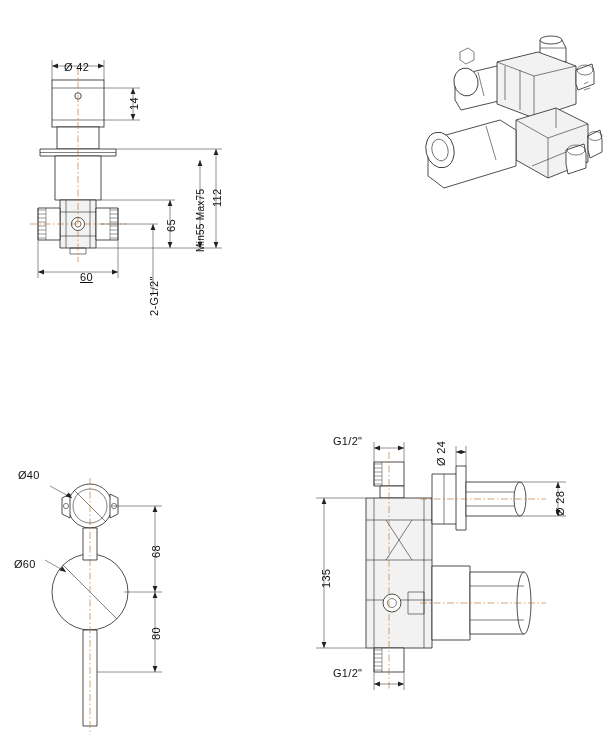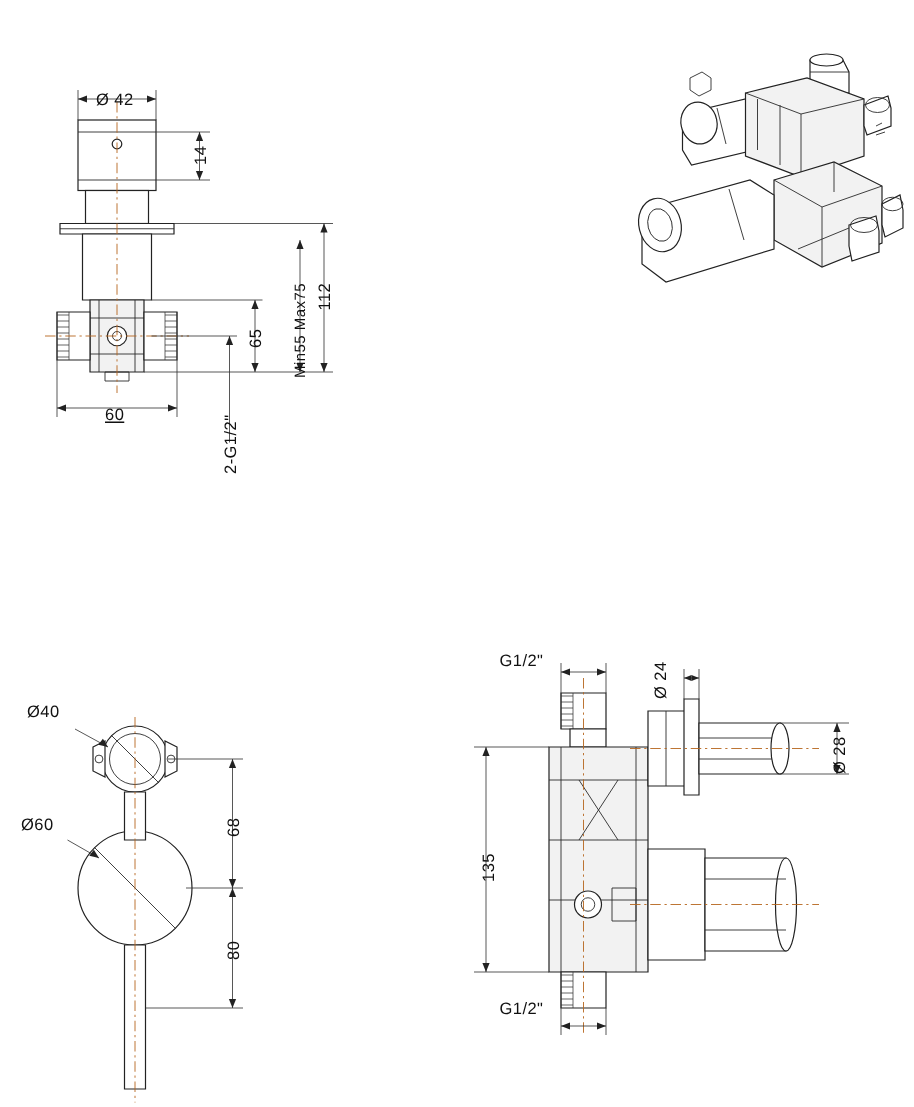--- a/index.html
+++ b/index.html
@@ -289,25 +289,25 @@
       <polygon class="arrowhd" points="324,498 321.6,504 326.4,504"></polygon>
       <polygon class="arrowhd" points="324,648 321.6,642 326.4,642"></polygon>
     </g>
   </svg>
 
   <div class="dim" style="left:64px; top:62px;">Ø 42</div>
   <div class="dim rot" style="left:129px; top:110px;">14</div>
   <div class="dim rot" style="left:212px; top:207px;">112</div>
   <div class="dim rot" style="left:166px; top:232px;">65</div>
   <div class="dim rot small" style="left:196px; top:252px;">Min55 Max75</div>
-  <div class="dim" style="left:70px; top:272px;text-decoration:underline;">60</div>
+  <div class="dim" style="left:80px; top:272px;text-decoration:underline;">60</div>
   <div class="dim rot" style="left:149px; top:316px;">2-G1/2"</div>
 
   <div class="dim" style="left:18px; top:470px;text-align:right;">Ø40</div>
-  <div class="dim" style="left:14px; top:545px;">Ø60</div>
+  <div class="dim" style="left:14px; top:559px;">Ø60</div>
   <div class="dim rot" style="left:151px; top:558px;">68</div>
   <div class="dim rot" style="left:151px; top:640px;">80</div>
 
   <div class="dim" style="left:333px; top:436px;">G1/2"</div>
   <div class="dim" style="left:333px; top:668px;">G1/2"</div>
   <div class="dim rot" style="left:436px; top:466px;">Ø 24</div>
   <div class="dim rot" style="left:555px; top:516px;">Ø 28</div>
   <div class="dim rot" style="left:321px; top:588px;">135</div>
 
 </div>

